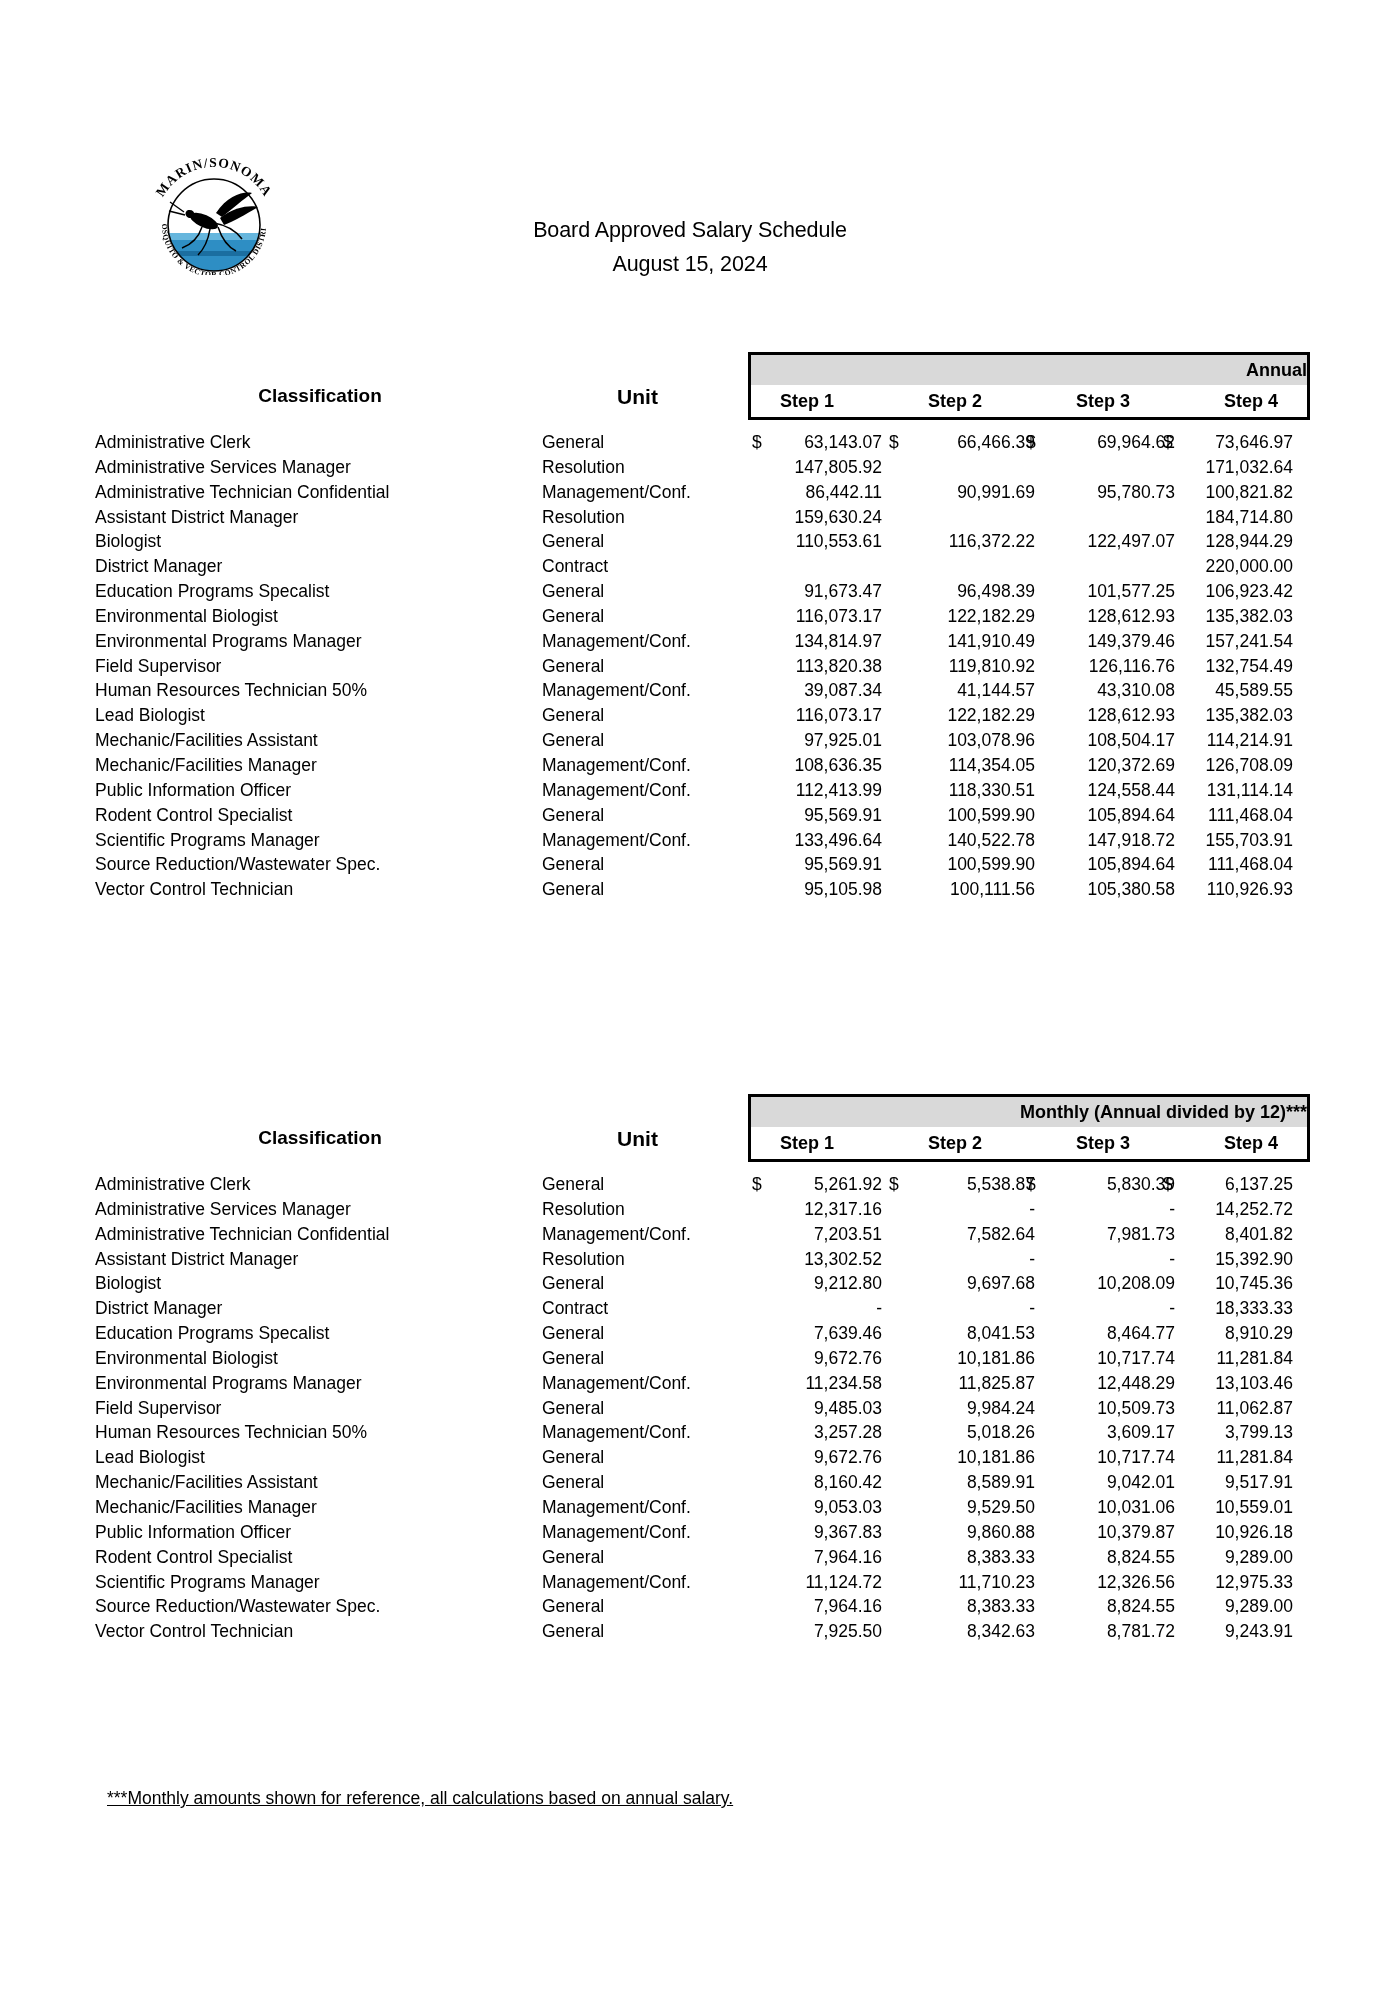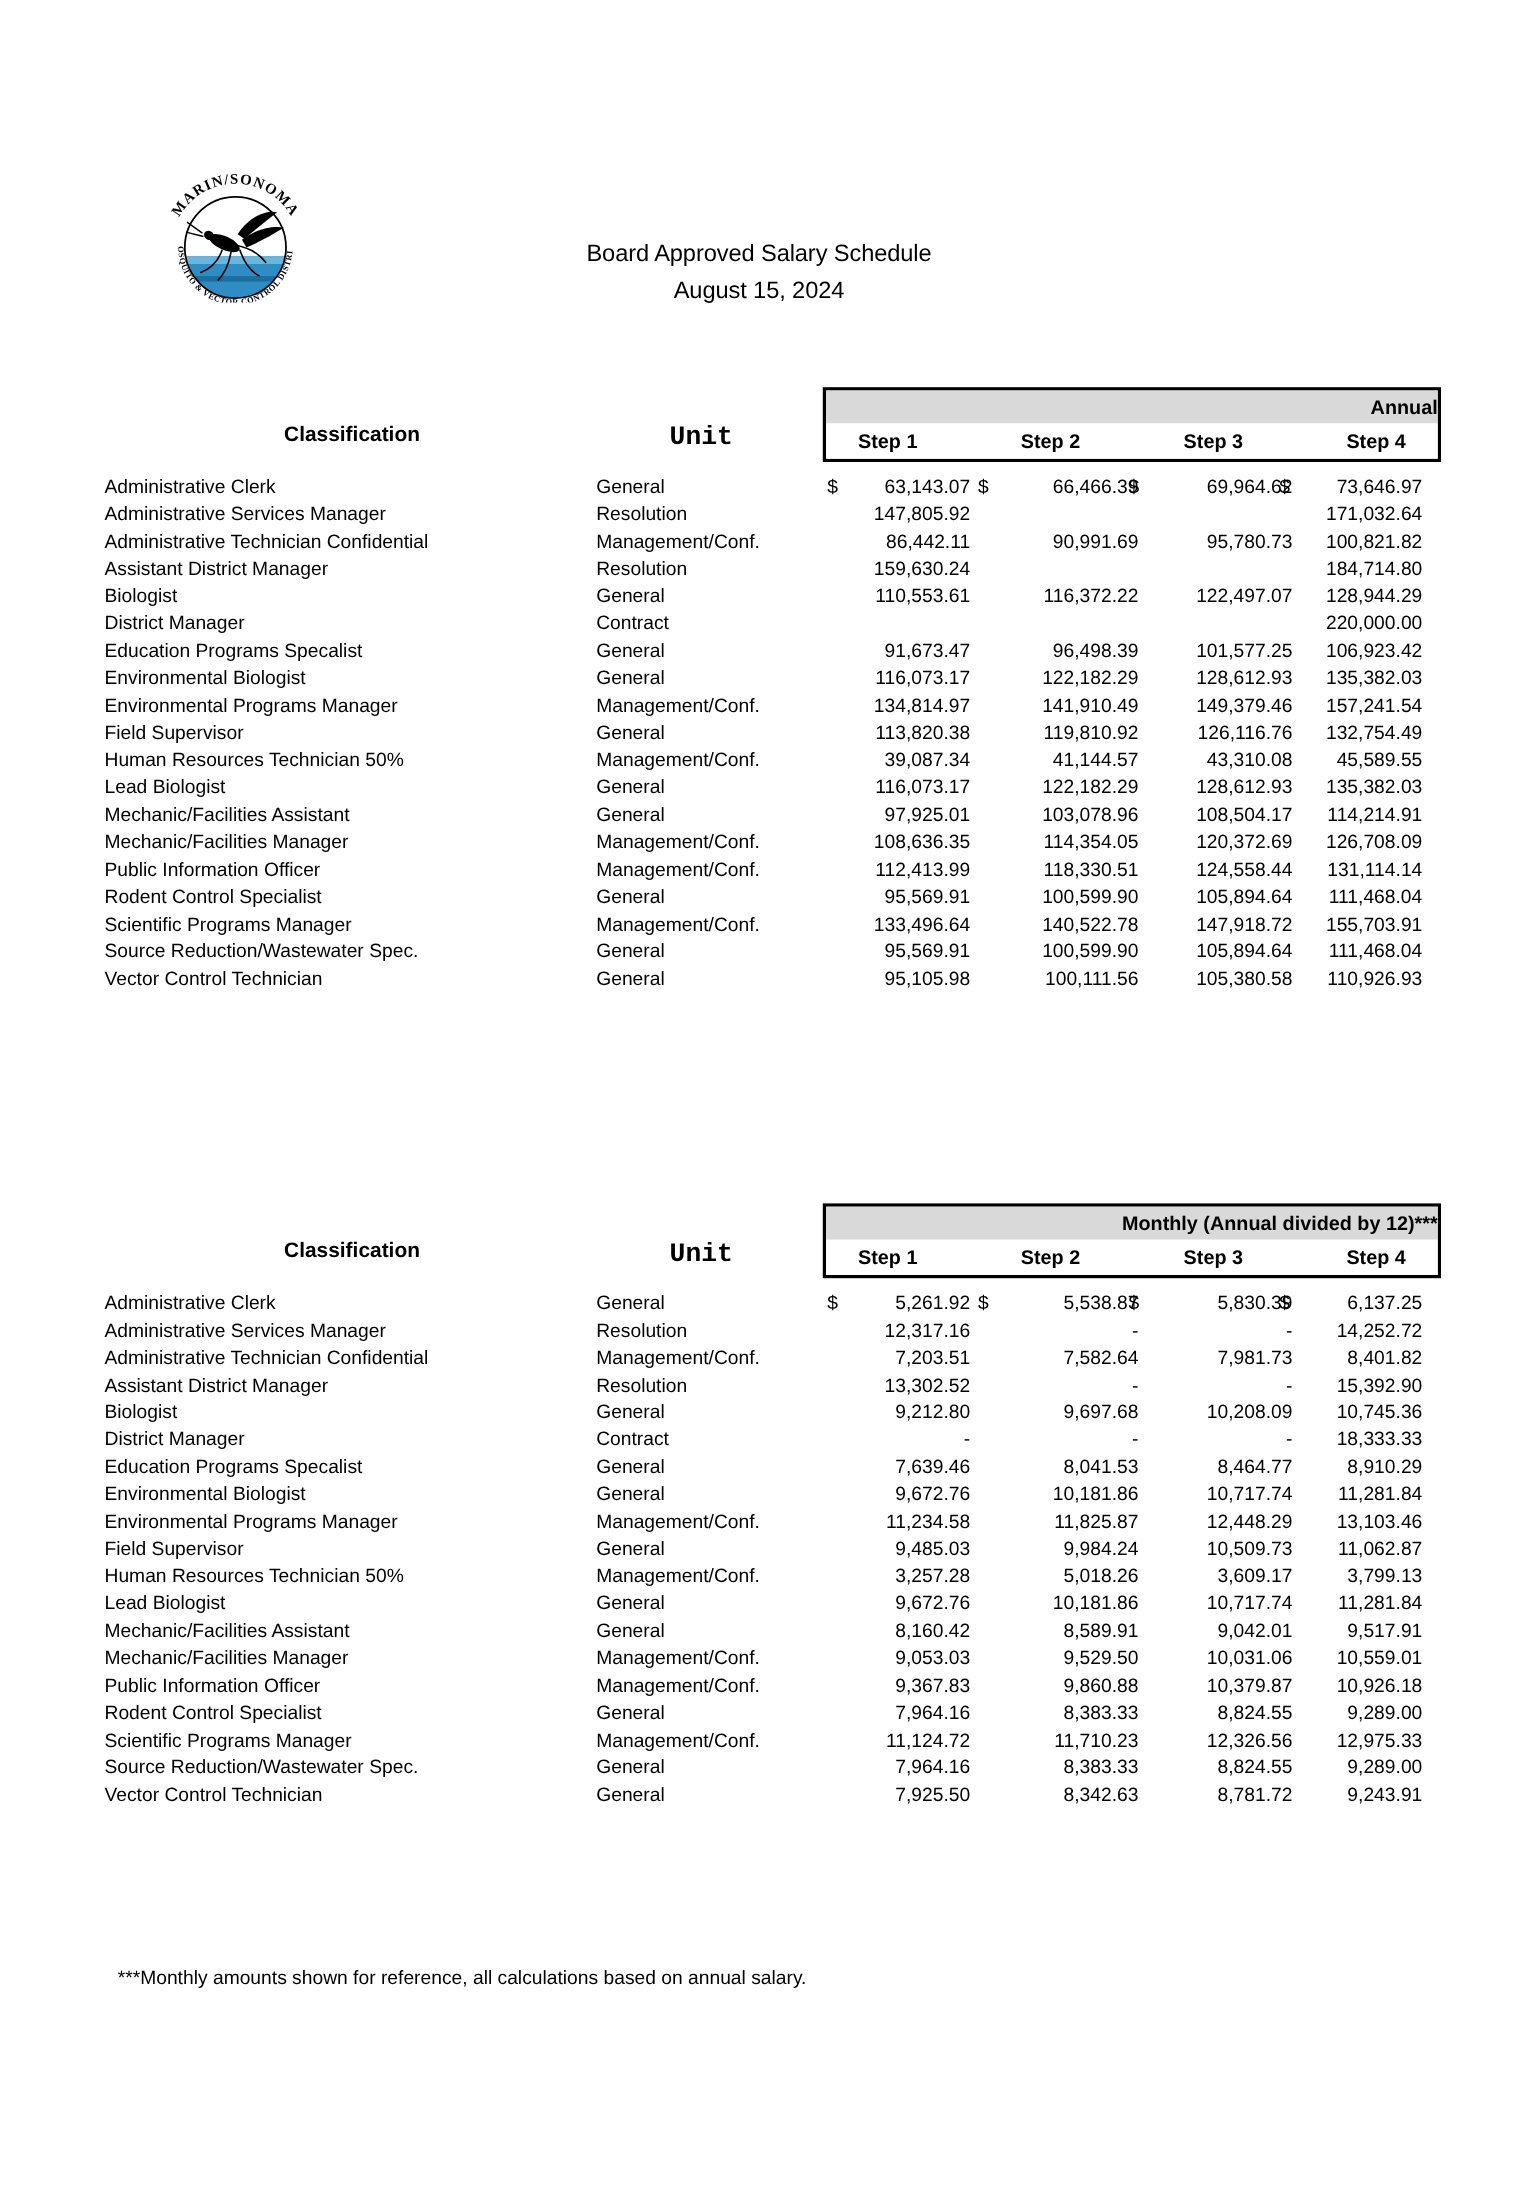--- a/index.html
+++ b/index.html
@@ -71,24 +71,23 @@
     text-align: center;
     font-size: 19px;
     font-weight: bold;
     white-space: nowrap;
   }
   .colhead-unit {
     position: absolute;
     left: 545px; top: 35px;
     width: 185px;
     text-align: center;
-    font-size: 24px;
+    font-size: 21px;
     font-weight: bold;
     white-space: nowrap;
-    font-family: Liberation Mono, monospace;
   }
 
   
   .steps-box {
     position: absolute;
     left: 748px; top: 2px;
     width: 562px;
     border: 3px solid #000;
     box-sizing: border-box;
     background: #fff;
@@ -168,20 +167,21 @@
   .cur.c1 { left: 889px; }
   .cur.c2 { left: 1026px; }
   .cur.c3 { left: 1163px; }
 
   .footnote {
     position: absolute;
     left: 107px; top: 1786px;
     font-size: 17.5px;
     line-height: 24px;
     white-space: nowrap;
+    text-decoration: underline;
   }
 </style>
 </head>
 <body>
 
 <div class="page">
 
   <div class="header-band">
 
     <div class="logo">

